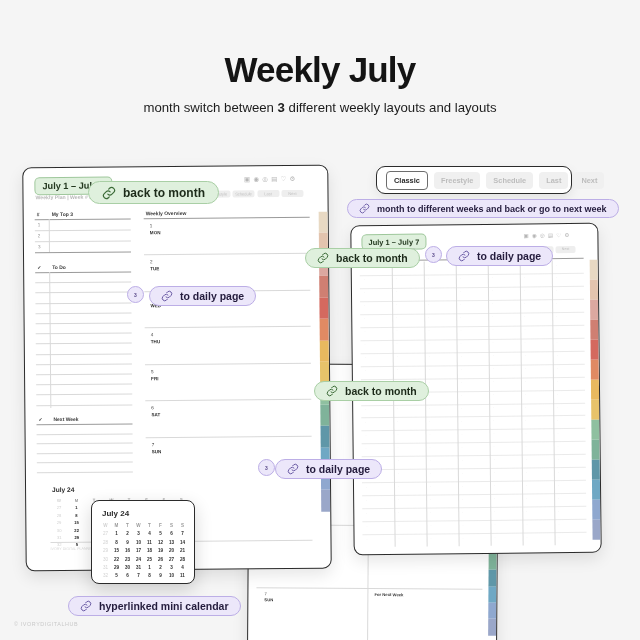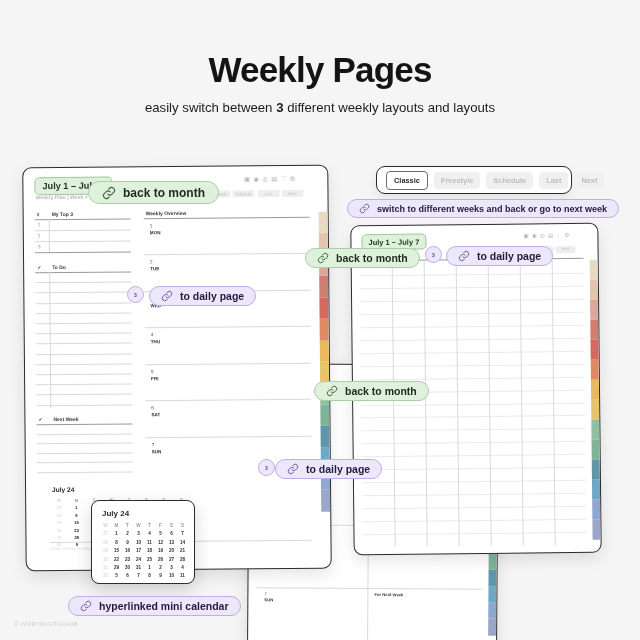--- a/index.html
+++ b/index.html
@@ -128,23 +128,23 @@
   }
 
   .watermark { position: absolute; color: #c9c9c9; letter-spacing: .6px; white-space: nowrap; }
   .footnote { position: absolute; color: #d8d8d8; white-space: nowrap; }
 </style>
 </head>
 <body>
 
 <div id="stage">
 
-  <div class="headline">Weekly Pages</div>
+  <div class="headline">Weekly July</div>
   <div class="subhead">
-    <span>easily switch between </span><b>3</b><span> different weekly layouts and layouts</span><br>
+    <span>month switch between </span><b>3</b><span> different weekly layouts and layouts</span><br>
   </div>
 
   <div class="page shadowed" id="pg-free" style="left:248px; top:364px; width:250px; height:290px; transform:rotate(0.4deg);">
     <div class="page-inner">
       <div class="ph-title" style="left:10px; top:8px; padding:2.5px 6px; font-size:7.5px;">July 1 – July 7</div>
       <div class="ph-sub" style="left:11px; top:22px; font-size:4.6px;">Weekly Plan | Week # 27</div>
 
       <div class="toolbar" id="tb-free" style="right:30px; top:9px; font-size:6px;">
           <span class="tb-ic" style="font-size: 5.5px;">▣</span>
           <span class="tb-ic" style="font-size: 5.5px;">◉</span>
@@ -608,21 +608,21 @@
       <div class="sw-pill" style="font-size: 7.4px; padding: 4px 7px;">Next</div>
     </div>
 
   <div class="callout purple" style="left:347px; top:199px; height:19px; padding:0 11px; font-size:9px;">
     <span class="lnk">
       <svg class="chain" width="11" height="11" viewBox="0 0 24 24" fill="none" stroke="#6b5ca5" stroke-width="2" stroke-linecap="round">
         <path d="M10 14a5 5 0 0 0 7.07 0l3-3a5 5 0 0 0-7.07-7.07l-1.5 1.5"></path>
         <path d="M14 10a5 5 0 0 0-7.07 0l-3 3a5 5 0 0 0 7.07 7.07l1.5-1.5"></path>
       </svg>
     </span>
-    <span class="txt">switch to different weeks and back or go to next week</span>
+    <span class="txt">month to different weeks and back or go to next week</span>
   </div>
 
   <div class="callout green" style="left:88px; top:181px; height:23px; padding:0 13px; font-size:12px;">
     <span class="lnk">
       <svg class="chain" width="14" height="14" viewBox="0 0 24 24" fill="none" stroke="#3c6b38" stroke-width="2" stroke-linecap="round">
         <path d="M10 14a5 5 0 0 0 7.07 0l3-3a5 5 0 0 0-7.07-7.07l-1.5 1.5"></path>
         <path d="M14 10a5 5 0 0 0-7.07 0l-3 3a5 5 0 0 0 7.07 7.07l1.5-1.5"></path>
       </svg>
     </span>
     <span class="txt">back to month</span>

